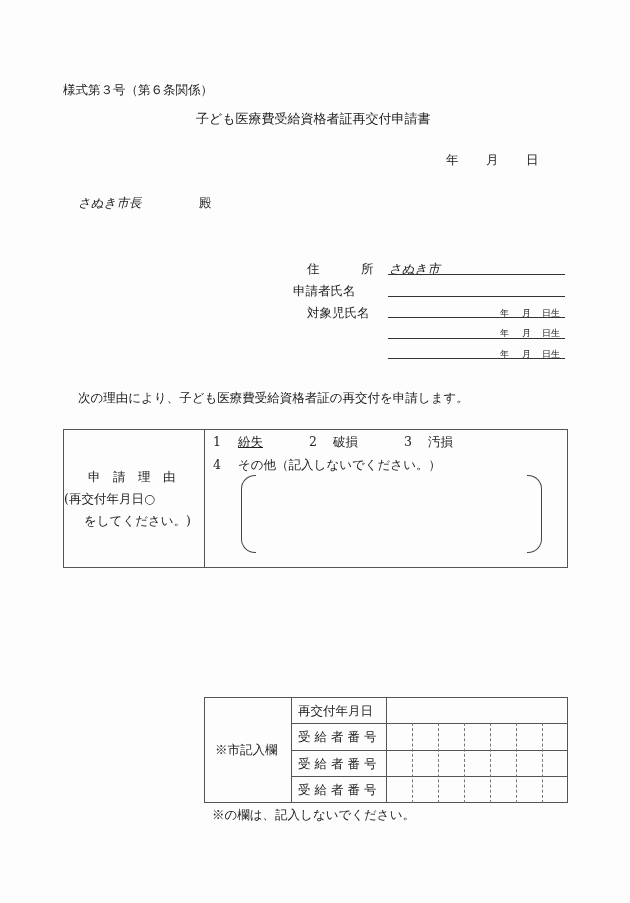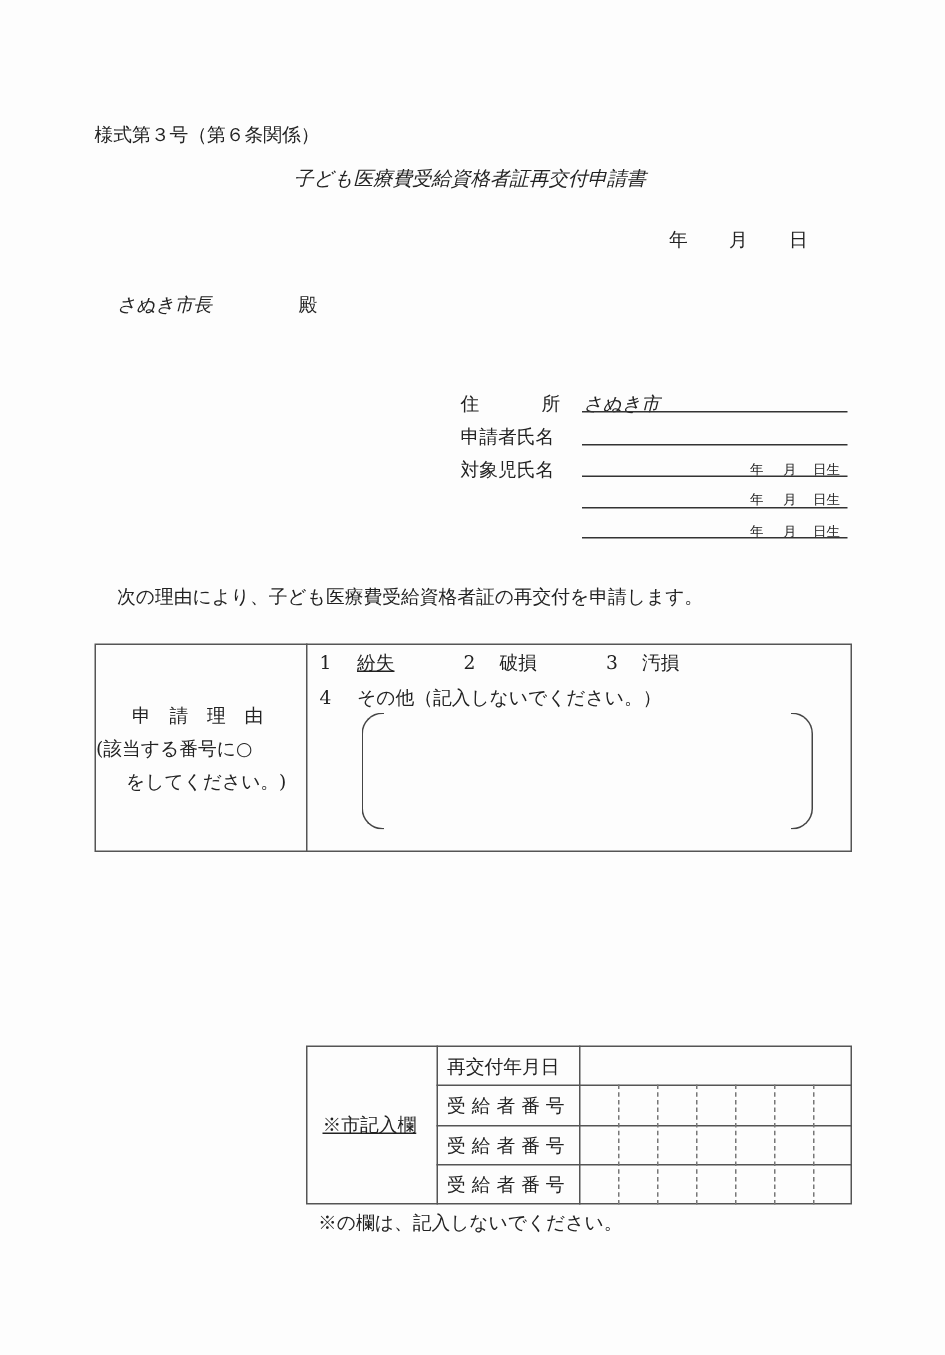--- a/index.html
+++ b/index.html
@@ -13,40 +13,40 @@
   .dline { position:absolute; border-left:1px dashed #777; width:0; }
   .small { font-size:9px; }
   .paren { position:absolute; border:1.5px solid #444; width:14px; }
   .paren.l { border-right:none; border-radius:14px 0 0 14px; }
   .paren.r { border-left:none; border-radius:0 14px 14px 0; }
 </style>
 </head>
 <body>
 
 <div class="abs" style="left:63px;top:66px;margin-top:16px;">様式第３号（第６条関係）</div>
-<div class="abs" style="left:196px;top:110px;font-size:13px;font-style:italic;">子ども医療費受給資格者証再交付申請書</div>
+<div class="abs" style="left:196px;top:110px;font-size:13px;">子ども医療費受給資格者証再交付申請書</div>
 
 <div>
   <span class="abs" style="left:446px;top:152px;">年</span>
   <span class="abs" style="left:486px;top:152px;">月</span>
   <span class="abs" style="left:526px;top:152px;">日</span>
 </div>
 
 <div>
   <span class="abs" style="left:78px;top:195px;font-style:italic;">さぬき市長</span>
   <span class="abs" style="left:199px;top:195px;">殿</span>
 </div>
 
 <div>
   <span class="abs" style="left:307px;top:261px;">住</span>
   <span class="abs" style="left:361px;top:261px;">所</span>
   <span class="abs" style="left:389px;top:261px;font-style:italic;">さぬき市</span>
   <div class="uline" style="left:388px;top:274px;width:177px;"></div>
 
-  <span class="abs" style="left:307px;top:283px;">申請者氏名</span>
+  <span class="abs" style="left:293px;top:283px;">申請者氏名</span>
   <span class="abs" style="left:389px;top:283px;"></span>
   <div class="uline" style="left:388px;top:296px;width:177px;"></div>
 
   <span class="abs" style="left:307px;top:305px;text-align:center;">対象児氏名</span>
 
   <div>
     <span class="abs small" style="left:500px;top:307px;">年</span>
     <span class="abs small" style="left:522px;top:307px;">月</span>
     <span class="abs small" style="left:542px;top:307px;">日生</span>
     <div class="uline" style="left:388px;top:317px;width:177px;"></div>
@@ -64,21 +64,21 @@
     <div class="uline" style="left:388px;top:358px;width:177px;"></div>
   </div>
 </div>
 
 <div class="abs" style="left:78px;top:390px;">次の理由により、子ども医療費受給資格者証の再交付を申請します。</div>
 
 <div class="tbl" style="left:63px;top:429px;width:505px;height:139px;"></div>
 <div class="vline" style="left:204px;top:429px;height:139px;"></div>
 
 <span class="abs" style="left:88px;top:469px;text-align:center;">申　請　理　由</span>
-<span class="abs" style="left:64px;top:491px;">(該当する番号に○</span>
+<span class="abs" style="left:64px;top:491px;">(再交付年月日○</span>
 <span class="abs" style="left:84px;top:513px;">をしてください。)</span>
 
 <div>
   <span class="abs" style="left:213px;top:434px;">1</span>
   <span class="abs" style="left:238px;top:434px;text-decoration:underline;">紛失</span>
 </div>
 <div>
   <span class="abs" style="left:309px;top:434px;">2</span>
   <span class="abs" style="left:333px;top:434px;">破損</span>
 </div>
@@ -103,19 +103,19 @@
 <div class="hline" style="left:291px;top:723px;width:277px;"></div>
 <div class="hline" style="left:291px;top:750px;width:277px;"></div>
 <div class="hline" style="left:291px;top:776px;width:277px;"></div>
 <div class="dline" style="left:412px;top:723px;height:80px;"></div>
 <div class="dline" style="left:438px;top:723px;height:80px;"></div>
 <div class="dline" style="left:464px;top:723px;height:80px;"></div>
 <div class="dline" style="left:490px;top:723px;height:80px;"></div>
 <div class="dline" style="left:516px;top:723px;height:80px;"></div>
 <div class="dline" style="left:542px;top:723px;height:80px;"></div>
 
-<span class="abs" style="left:215px;top:742px;text-decoration:underline;">※市記入欄</span>
+<span class="abs" style="left:215px;top:742px;">※市記入欄</span>
 <span class="abs" style="left:298px;top:703px;">再交付年月日</span>
 <span class="abs" style="left:298px;top:729px;">受 給 者 番 号</span>
 <span class="abs" style="left:298px;top:756px;">受 給 者 番 号</span>
 <span class="abs" style="left:298px;top:782px;">受 給 者 番 号</span>
 
 <div class="abs" style="left:212px;top:807px;text-align:right;">※の欄は、記入しないでください。</div>
 
 </body></html>

